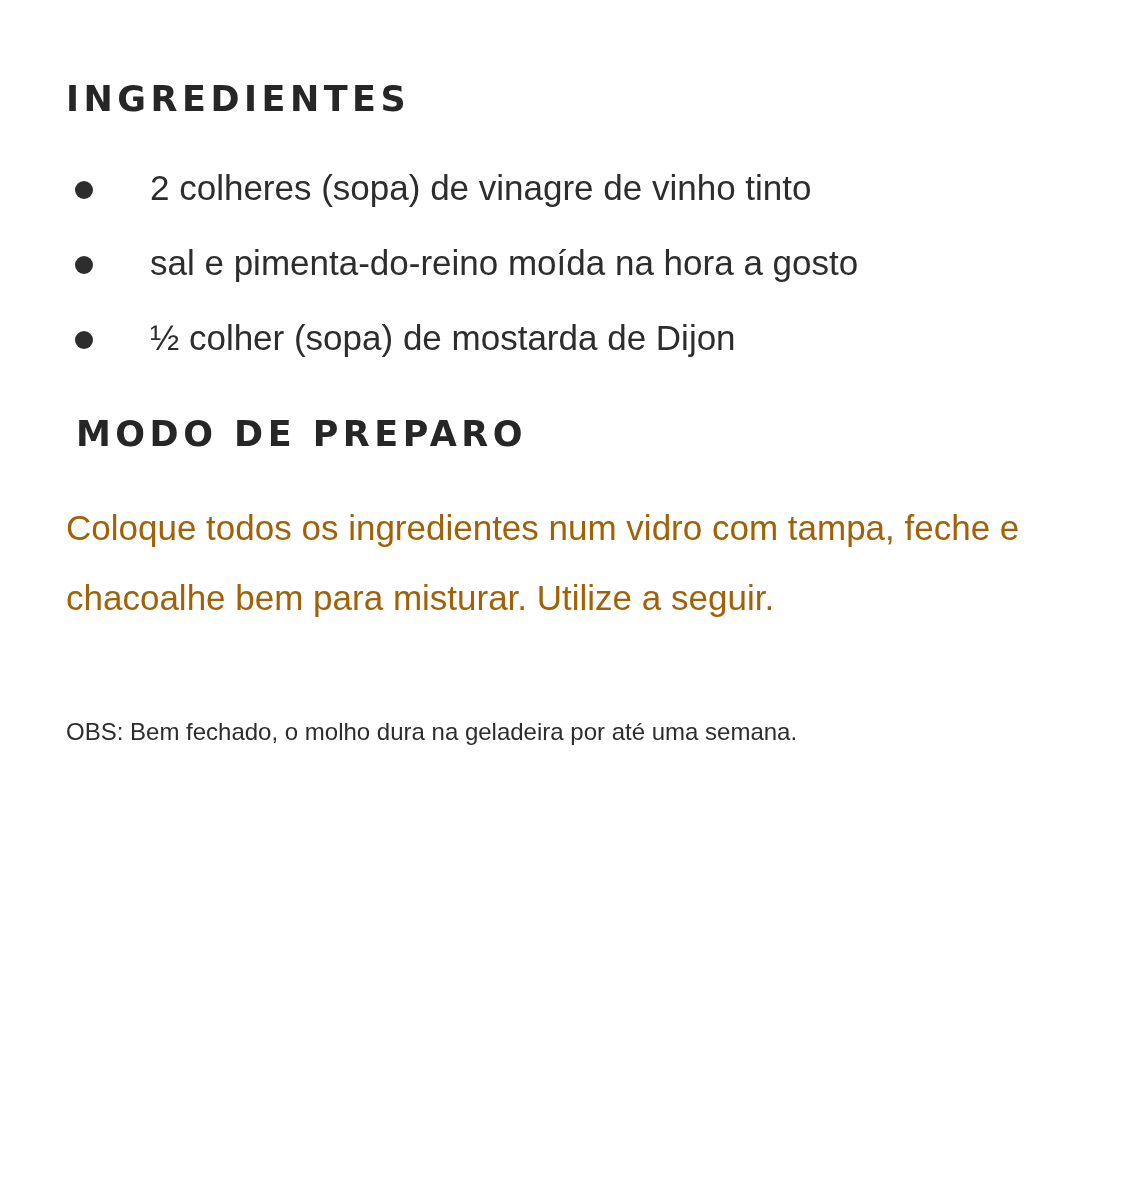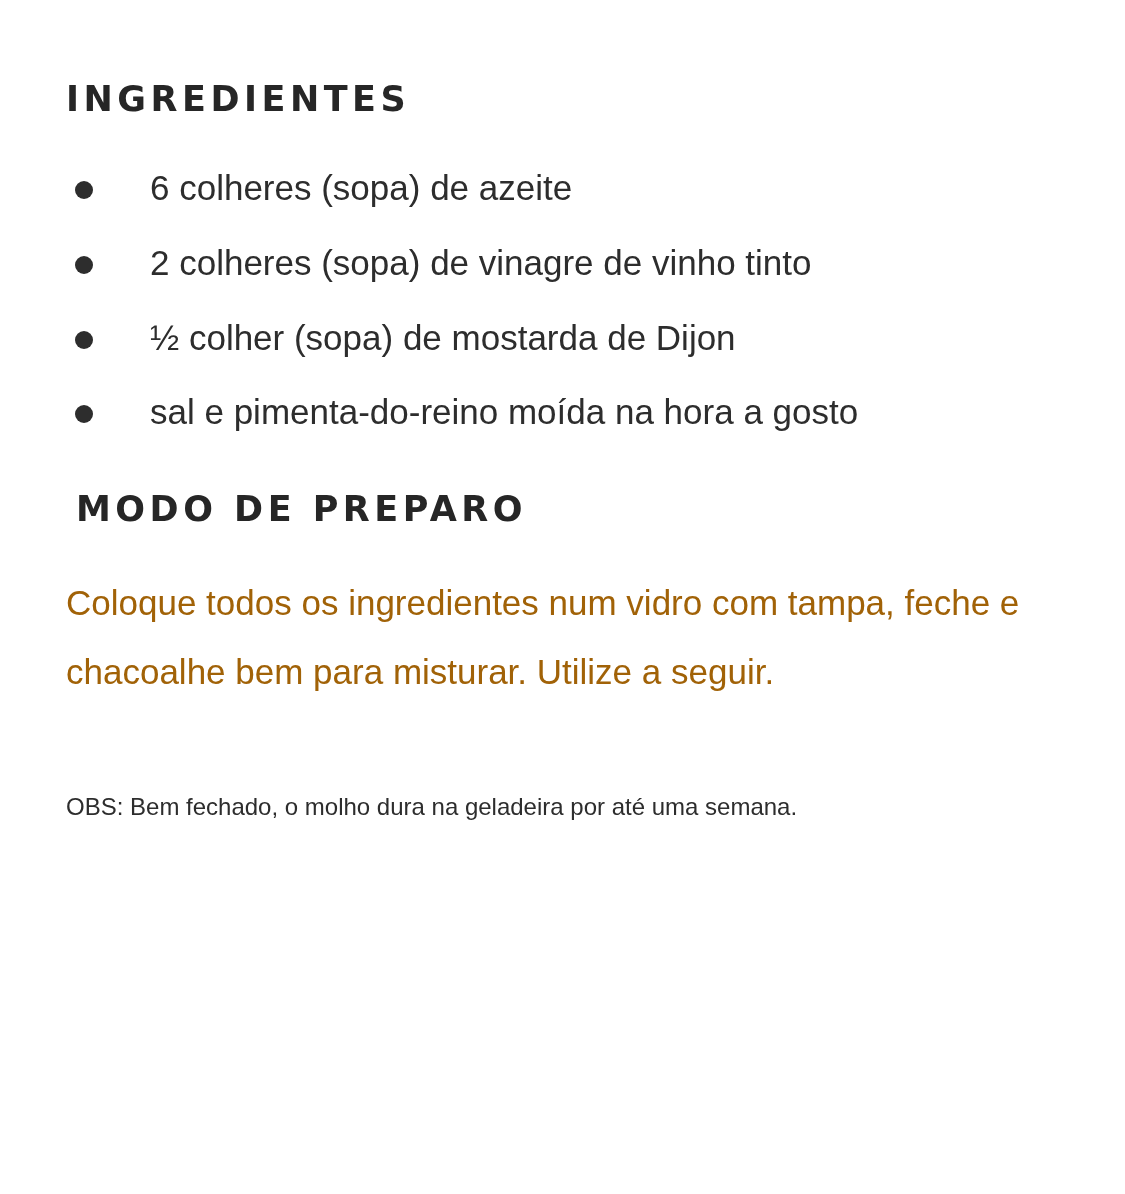--- a/index.html
+++ b/index.html
@@ -87,33 +87,29 @@
 </head>
 <body>
 
 <div class="page">
 
   <h2 class="section-heading" id="ingredients-heading">INGREDIENTES</h2>
 
   <ul class="ingredients-list">
     <li class="ingredient-item">
       <span class="bullet"></span>
-      <span class="ingredient-text">6 colheres (sopa) de azeite</span>
-    </li>
-    <li class="ingredient-item">
-      <span class="bullet"></span>
       <span class="ingredient-text">2 colheres (sopa) de vinagre de vinho tinto</span>
     </li>
     <li class="ingredient-item">
       <span class="bullet"></span>
-      <span class="ingredient-text">½ colher (sopa) de mostarda de Dijon</span>
+      <span class="ingredient-text">sal e pimenta-do-reino moída na hora a gosto</span>
     </li>
     <li class="ingredient-item">
       <span class="bullet"></span>
-      <span class="ingredient-text">sal e pimenta-do-reino moída na hora a gosto</span>
+      <span class="ingredient-text">½ colher (sopa) de mostarda de Dijon</span>
     </li>
   </ul>
 
   <h2 class="section-heading" id="preparation-heading">MODO DE PREPARO</h2>
 
   <p class="preparation-body">Coloque todos os ingredientes num vidro com tampa, feche e chacoalhe bem para misturar. Utilize a seguir.</p>
 
   <p class="note-body">OBS: Bem fechado, o molho dura na geladeira por até uma semana.</p>
 
 </div>

